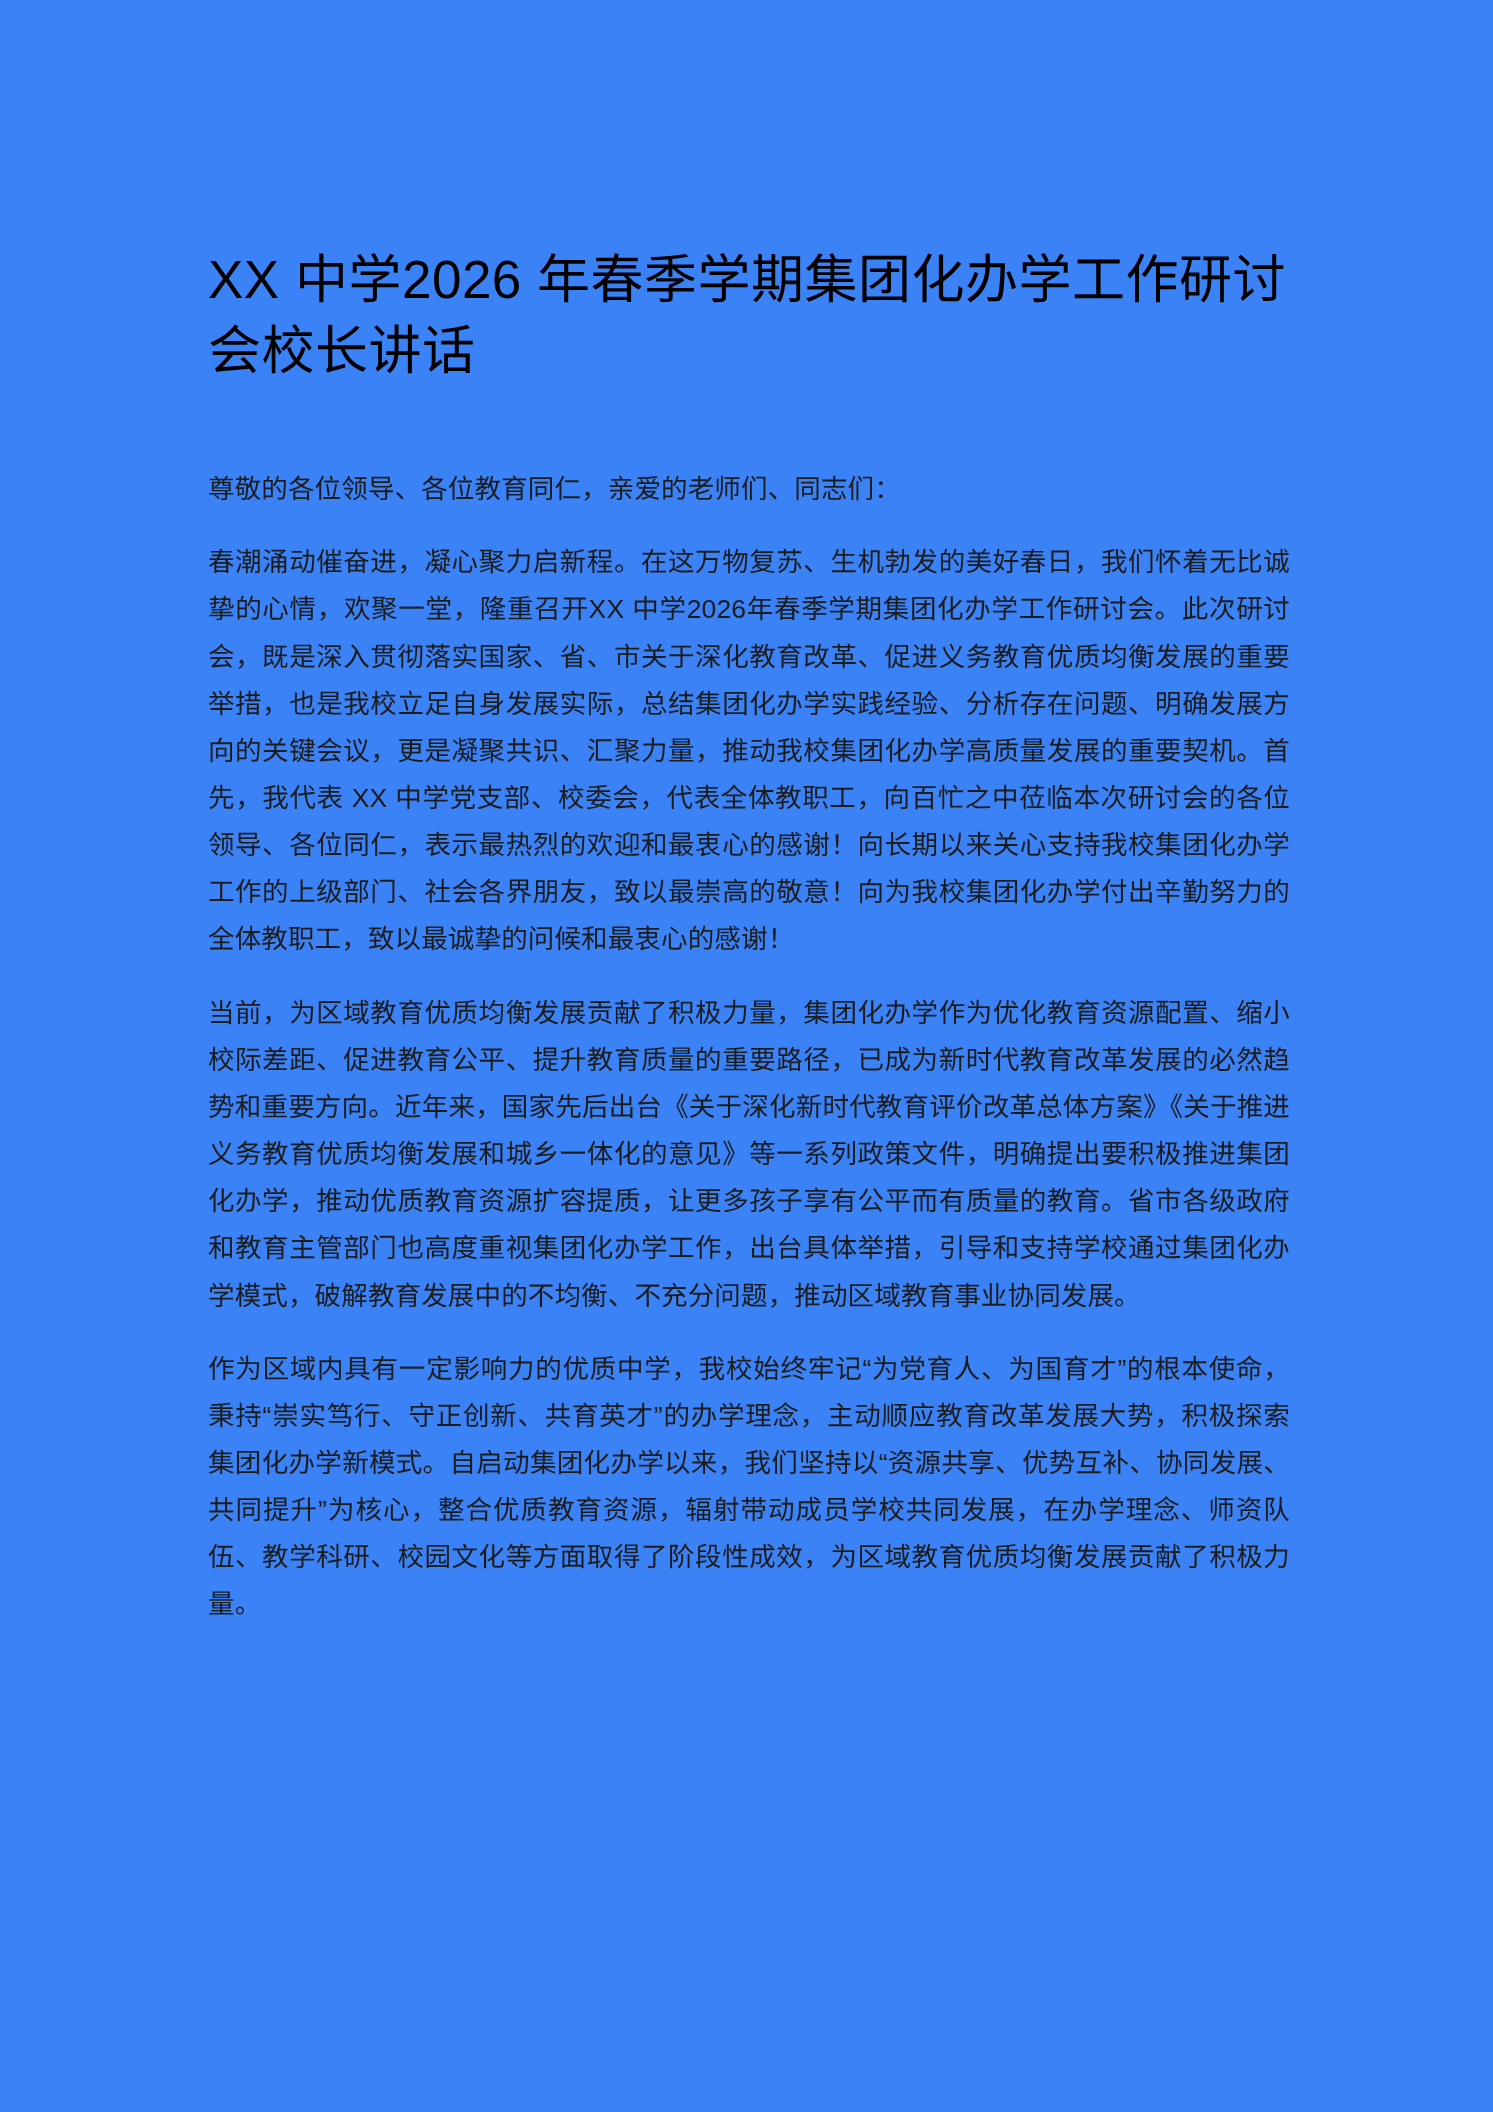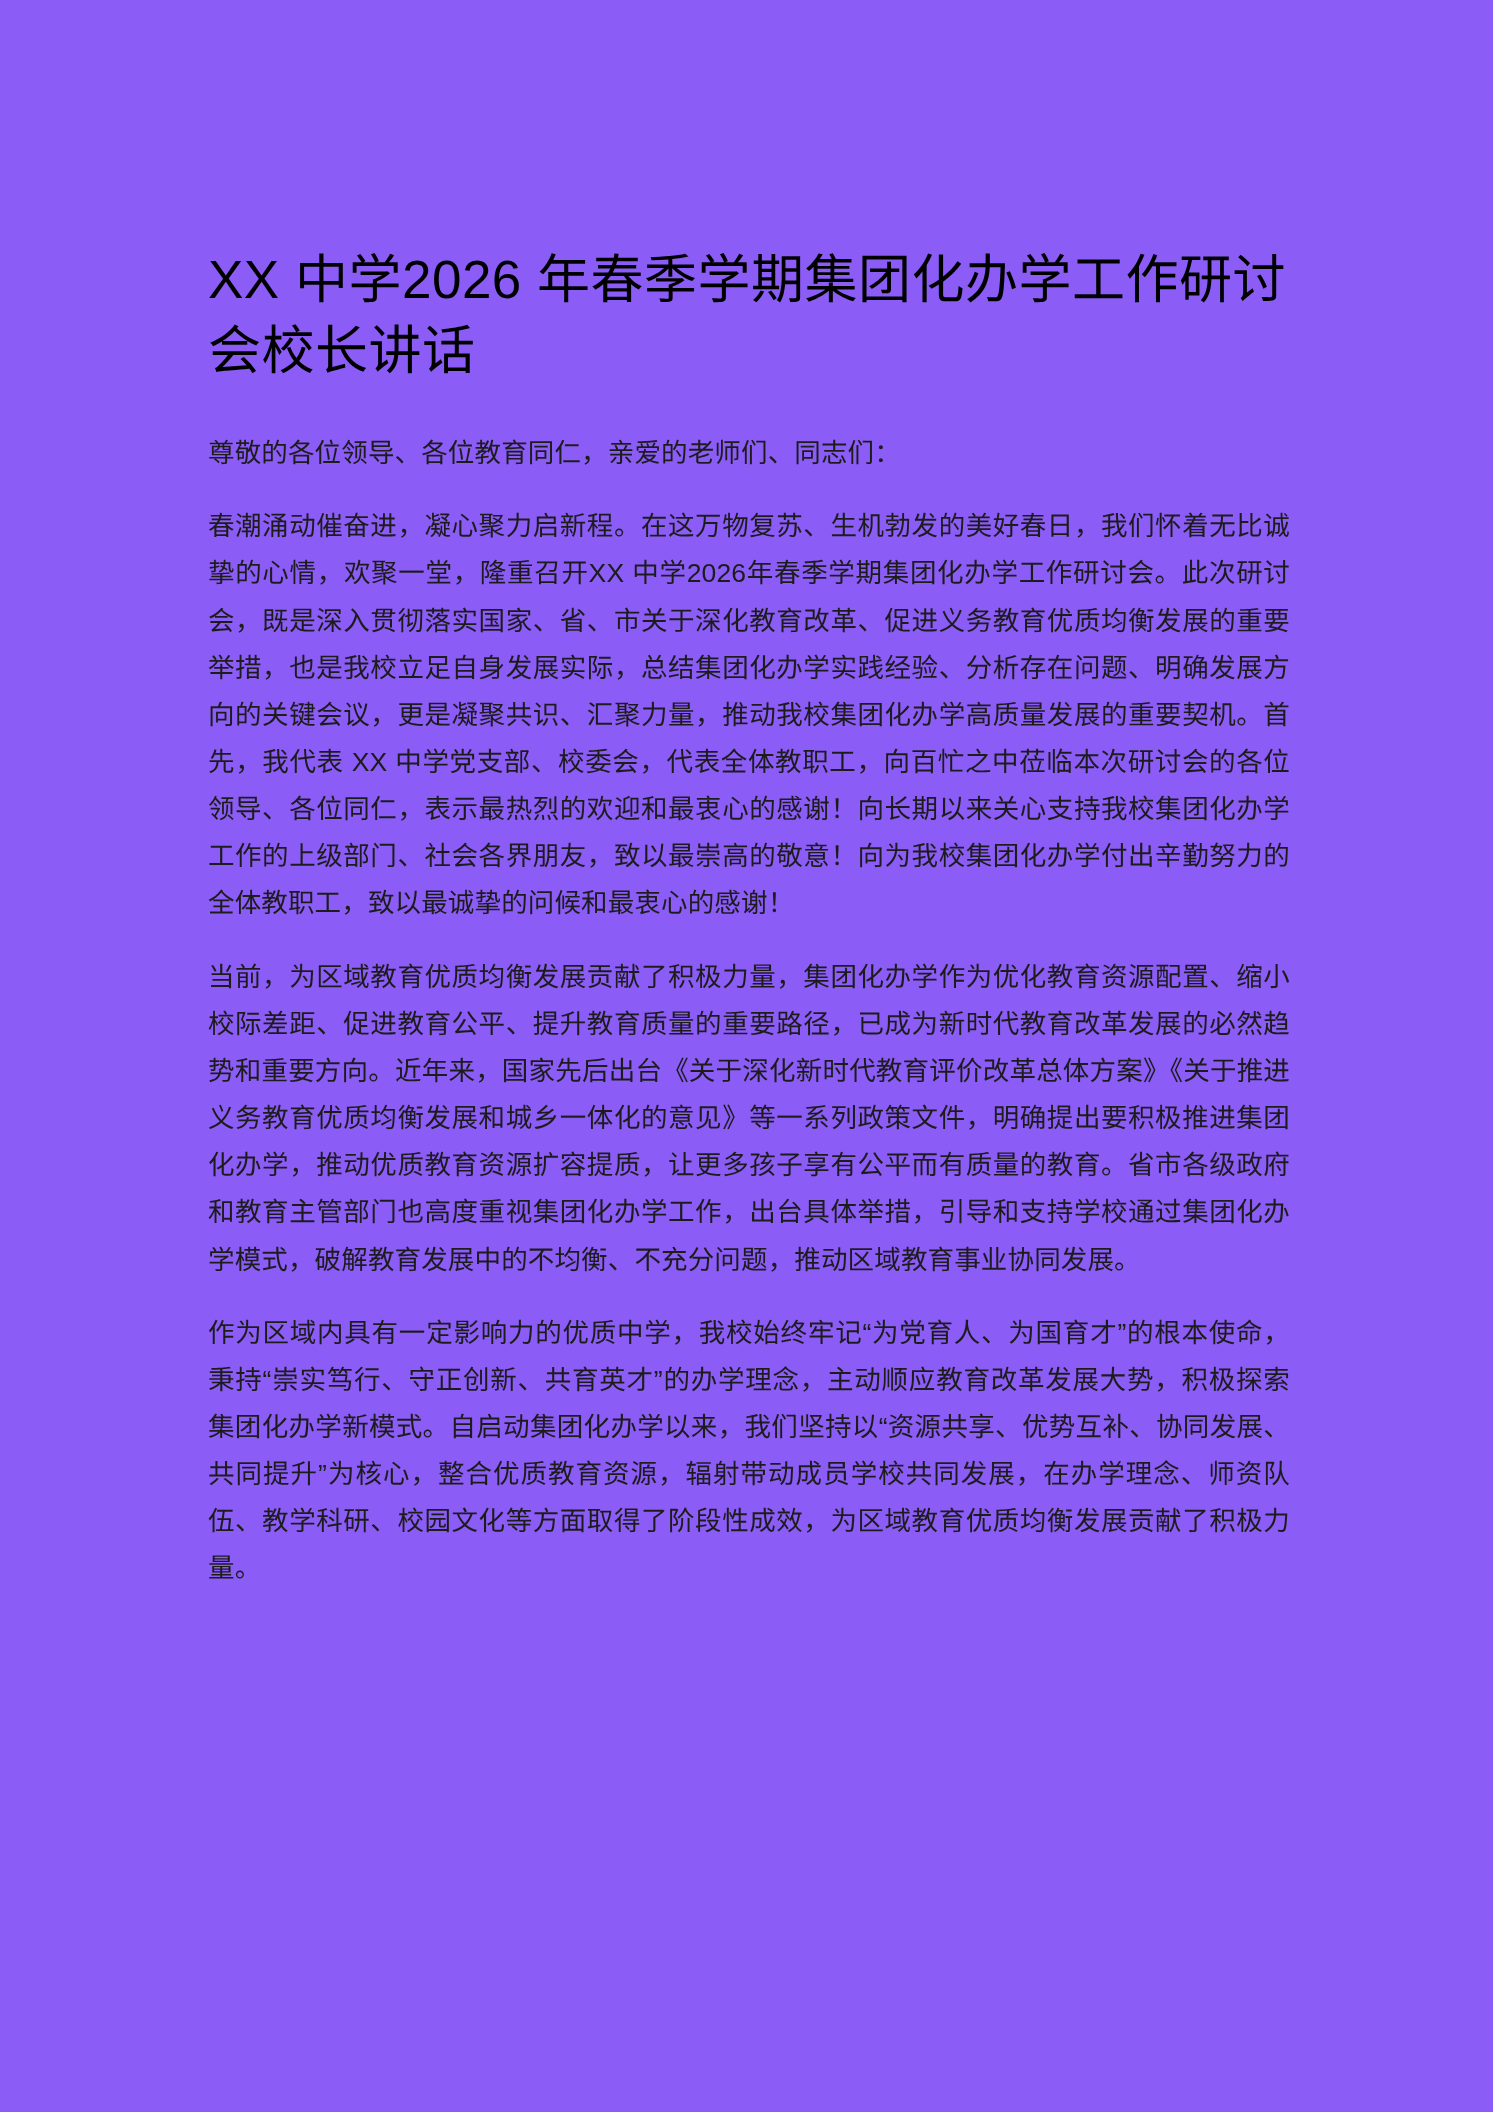--- a/index.html
+++ b/index.html
@@ -11,21 +11,21 @@
   body {
     font-family: "Liberation Sans", "DejaVu Sans", sans-serif;
     color: #1a1a1a;
     -webkit-font-smoothing: antialiased;
   }
   .page {
     position: relative;
     width: 1493px;
     height: 2112px;
     margin: 0 auto;
-    background: #8b5cf6;
+    background: #3b82f6;
     box-sizing: border-box;
     overflow: hidden;
   }
   .page-inner {
     position: absolute;
     left: 208px;
     top: 0;
     width: 1082px;
     height: 2112px;
   }
@@ -35,21 +35,21 @@
     font-family: "Liberation Sans", "DejaVu Sans", sans-serif;
     font-size: 53px;
     line-height: 1.34;
     font-weight: 400;
     letter-spacing: 0.5px;
     color: #000000;
     text-align: left;
     word-break: break-all;
   }
   .body-block {
-    margin-top: 44px;
+    margin-top: 80px;
   }
   p.para {
     margin: 0 0 26px 0;
     font-size: 26.5px;
     line-height: 1.78;
     color: #1c1c1c;
     text-align: justify;
     text-justify: inter-ideograph;
     word-break: break-all;
     letter-spacing: 0.15px;

